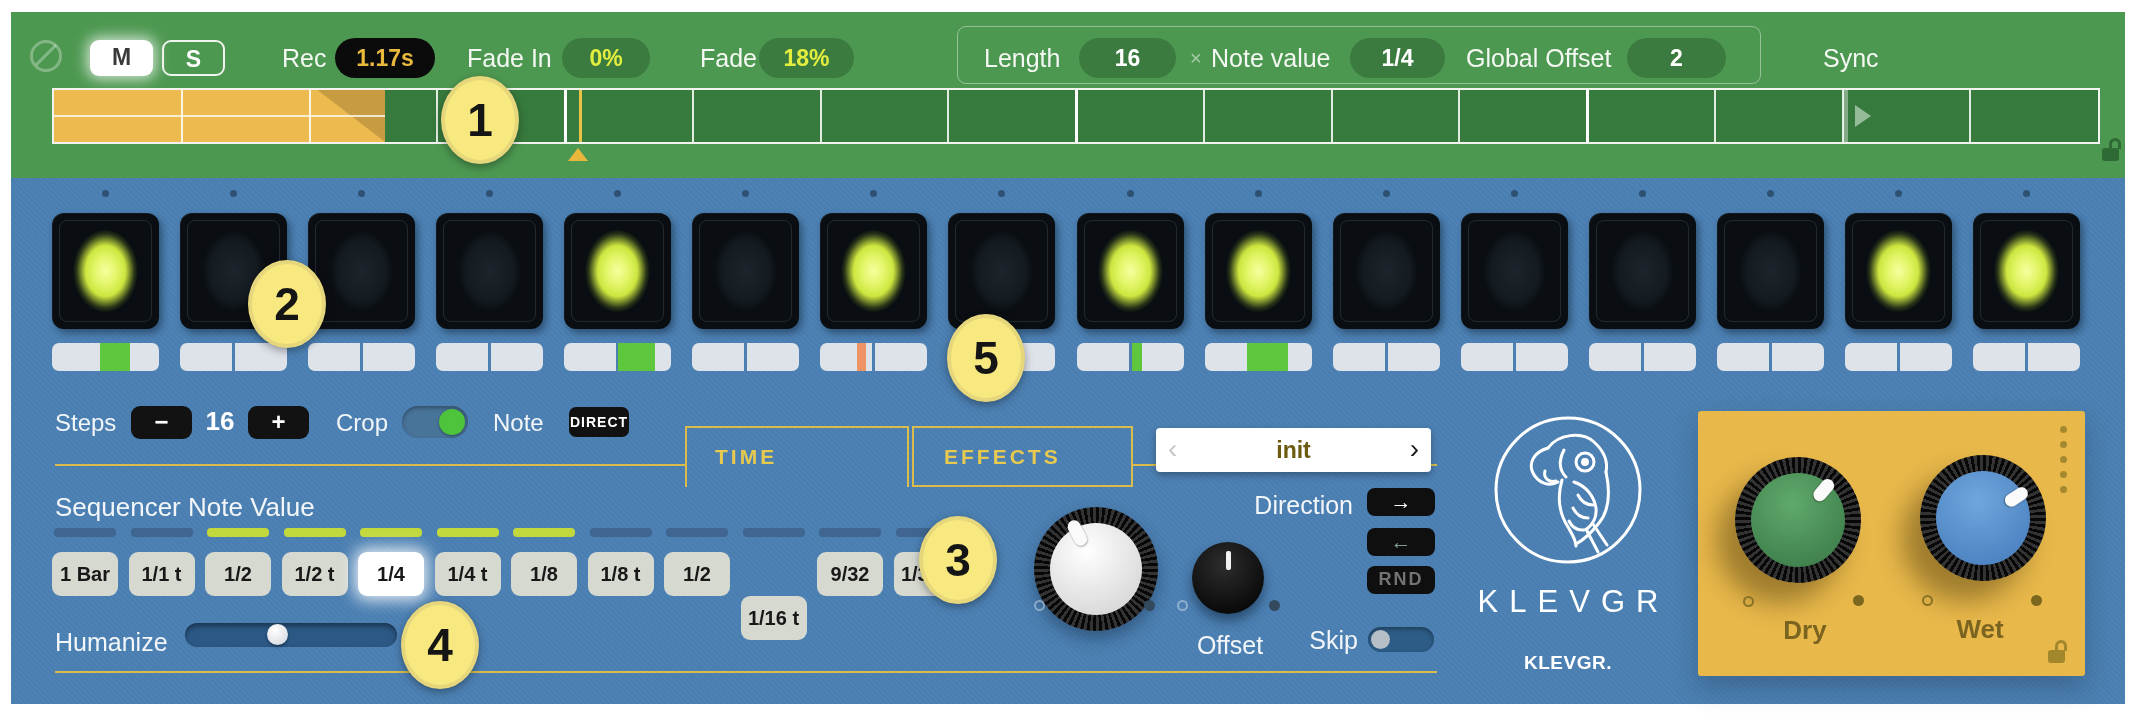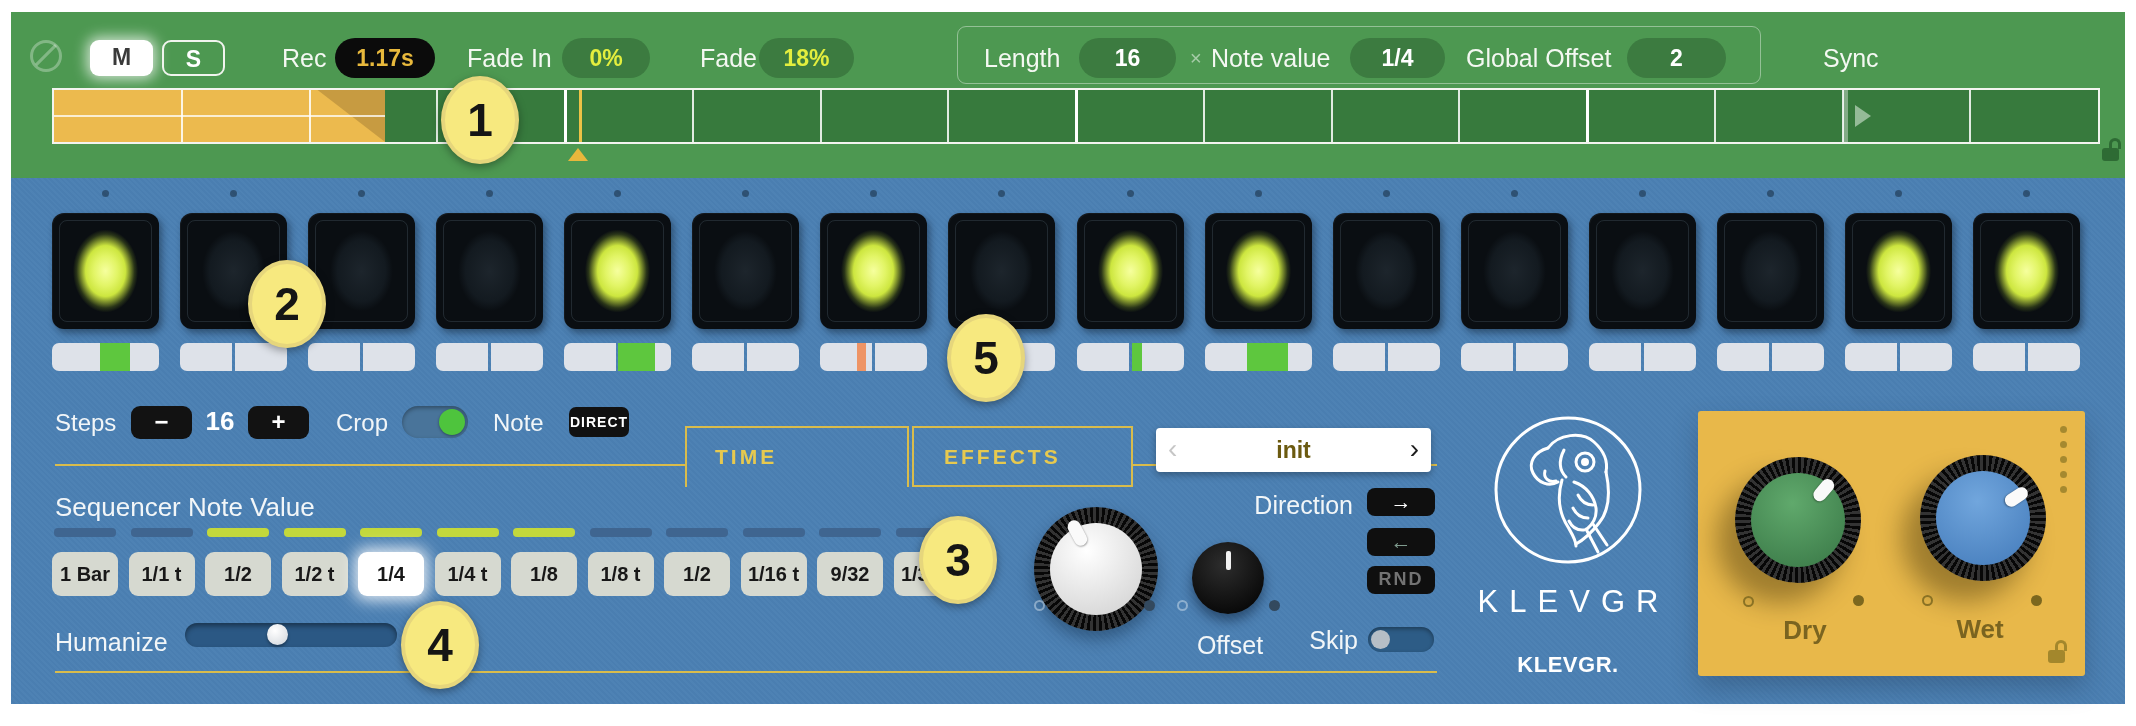--- a/index.html
+++ b/index.html
@@ -140,21 +140,21 @@
              text-align:center; line-height:27px; }
   .dir-btn .g0 { color:#ffffff; font-size:21px; }
   .dir-btn .g1 { color:#7f9b8e; font-size:21px; }
   .dir-btn .g2 { color:#737373; font-size:18px; font-weight:700; letter-spacing:2px; }
 
   
   .logo-svg { position:absolute; left:1477px; top:398px; }
   .brand-name { position:absolute; left:1447px; top:572px; width:220px; text-align:center; color:#ffffff;
                 font-size:31px; letter-spacing:11px; text-indent:11px; font-weight:400; }
   .brand-co { position:absolute; left:1447px; top:640px; width:220px; text-align:center; color:#ffffff;
-                font-size:22px; font-weight:800; letter-spacing:0.5px; }
+                font-size:19px; font-weight:800; letter-spacing:0.5px; }
 
   
   .mix-panel { position:absolute; left:1687px; top:399px; width:387px; height:265px; background:#e8b84a;
                border-radius:3px; box-shadow:0 12px 26px rgba(20,40,60,.28); }
   .mix-label { position:absolute; color:#7a6420; font-size:26px; font-weight:600; width:120px; text-align:center; }
   .panel-dot { position:absolute; width:7px; height:7px; border-radius:50%; background:#a5892f; }
 
   
   .badge { position:absolute; width:78px; height:88px; border-radius:50%; background:#f7e97f;
            border:4px solid #e6d67c; box-shadow:0 3px 8px rgba(0,0,0,.35);
@@ -365,21 +365,21 @@
         <div class="note-btn active" style="left: 347px;">1/4</div>
         <div class="dash on" style="left: 425.5px;"></div>
         <div class="note-btn" style="left: 423.5px;">1/4 t</div>
         <div class="dash on" style="left: 502px;"></div>
         <div class="note-btn" style="left: 500px;">1/8</div>
         <div class="dash off" style="left: 578.5px;"></div>
         <div class="note-btn" style="left: 576.5px;">1/8 t</div>
         <div class="dash off" style="left: 655px;"></div>
         <div class="note-btn" style="left: 653px;">1/2</div>
         <div class="dash off" style="left: 731.5px;"></div>
-        <div class="note-btn" style="left: 729.5px;">1/16 t</div>
+        <div class="note-btn" style="left: 729.5px; margin-top: 44px;">1/16 t</div>
         <div class="dash off" style="left: 808px;"></div>
         <div class="note-btn" style="left: 806px;">9/32</div>
         <div class="dash off" style="left: 884.5px;"></div>
         <div class="note-btn" style="left: 882.5px;">1/32 t</div>
       </div>
 
   <div class="ctl-label" style="left:44px;top:613px;font-size:25px">Humanize</div>
   <div class="hslider">
     <div class="thumb" id="hum-thumb" style="left: 82.13px;"></div>
   </div>

